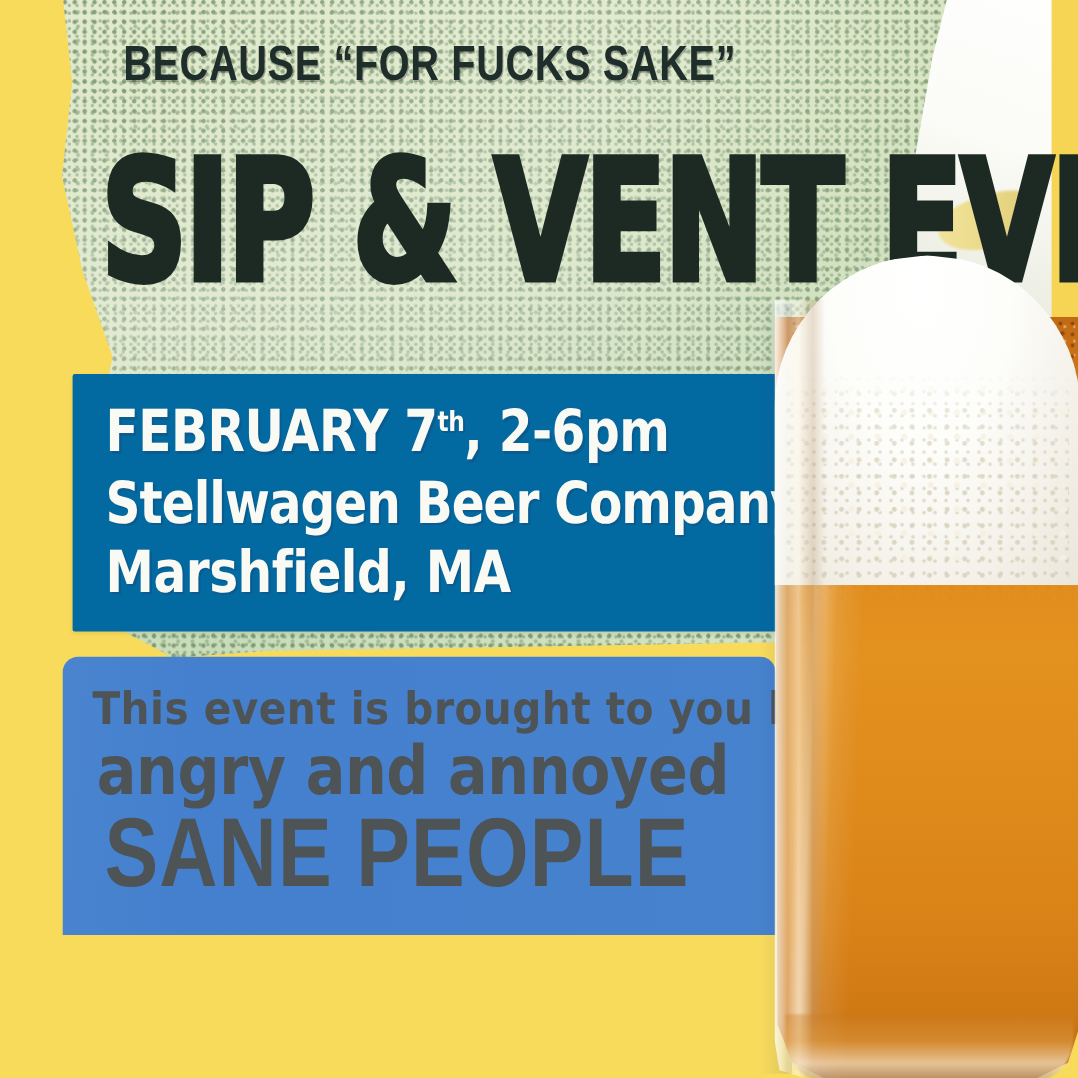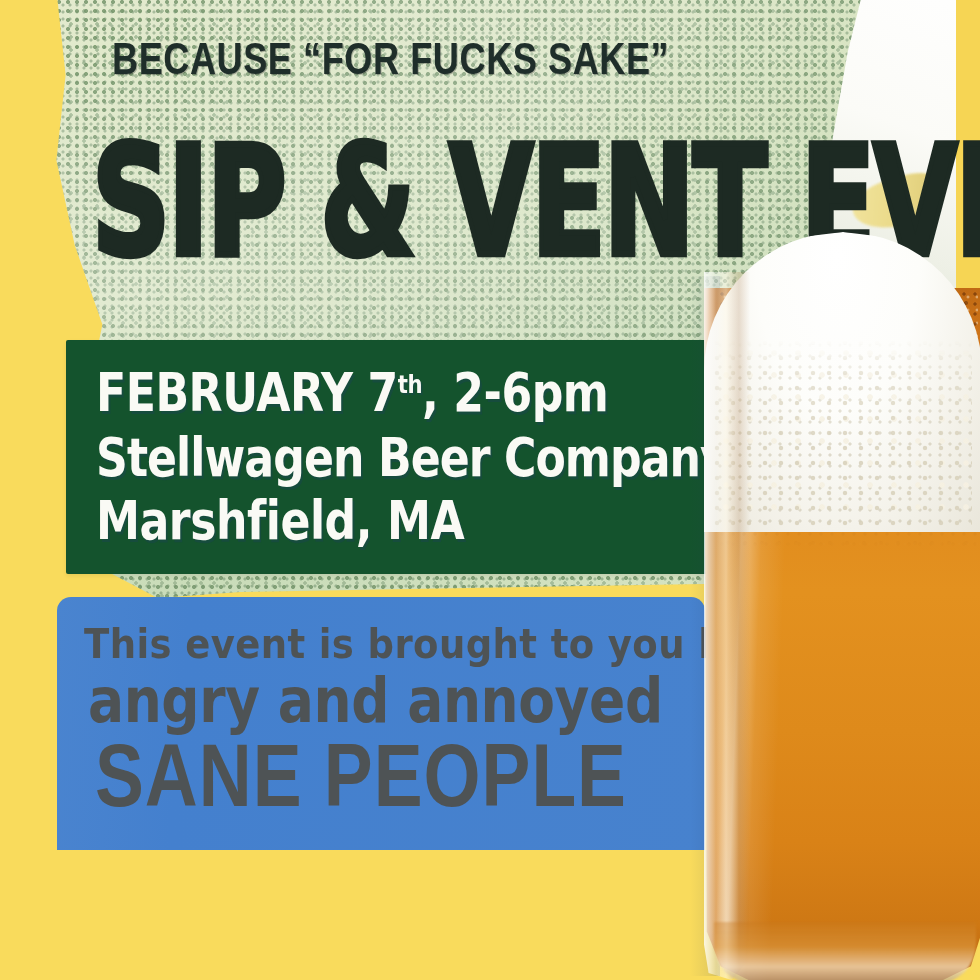--- a/index.html
+++ b/index.html
@@ -128,21 +128,21 @@
     -webkit-text-stroke: 5px #1D2A23;
   }
 
   
   .panel-info {
     position: absolute;
     left: 66px;
     top: 340px;
     width: 759px;
     height: 234px;
-    background: #14532d;
+    background: #0369a1;
     border-radius: 2px;
     box-shadow: 0 2px 4px rgba(0,0,0,0.08);
   }
   .panel-info-inner {
     position: absolute;
     left: 30px;
     top: 22px;
     right: 10px;
   }
   .info-line {

